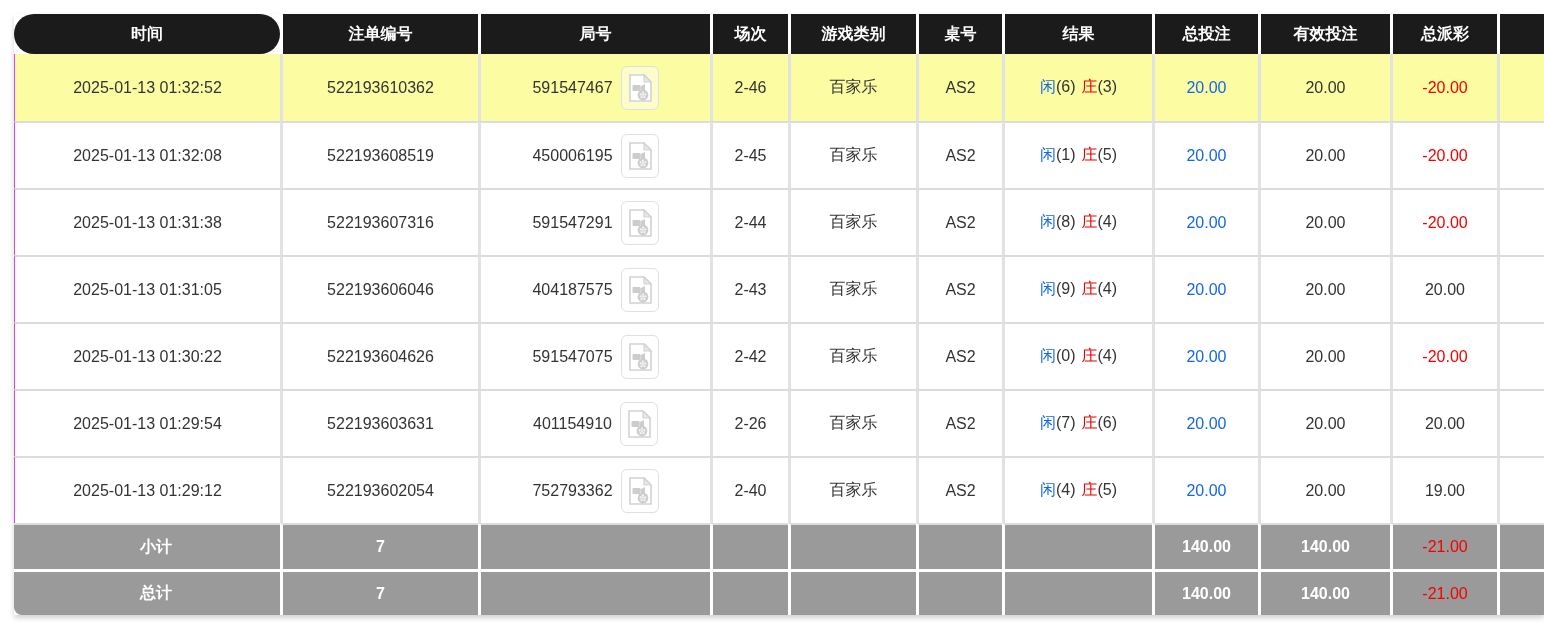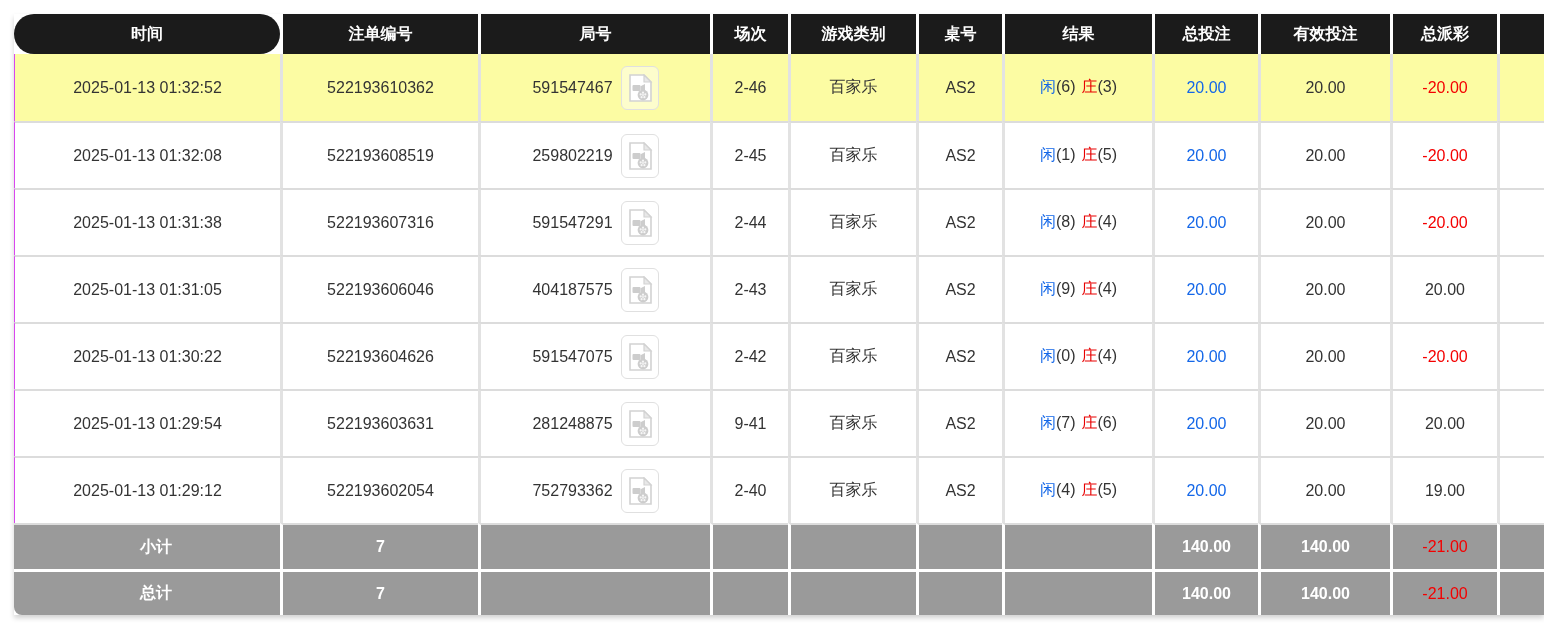--- a/index.html
+++ b/index.html
@@ -153,21 +153,21 @@
     </td>
     <td class="c-totalbet">20.00</td>
     <td class="c-validbet">20.00</td>
     <td class="c-payout neg">-20.00</td>
     <td class="c-extra"></td>
   </tr>
       <tr class="data-row">
     <td class="c-time">2025-01-13 01:32:08</td>
     <td class="c-bet">522193608519</td>
     <td class="c-round">
-      <span class="round-no">259802219</span><button class="video-btn" type="button">
+      <span class="round-no">450006195</span><button class="video-btn" type="button">
             <svg width="26" height="28" viewBox="0 0 26 28" aria-hidden="true">
         <path d="M3 1 h14 l7 7 v19 H3 z" fill="#FFFFFF" stroke="#D2D2D2" stroke-width="1.6"></path>
         <path d="M17 1 l7 7 h-7 z" fill="#E8E8E8" stroke="#D2D2D2" stroke-width="1.2"></path>
         <rect x="5.5" y="11" width="8" height="6" rx="1" fill="#CDCDCD"></rect>
         <path d="M13.5 12.2 l4.5 -2.2 v8 l-4.5 -2.2 z" fill="#CDCDCD"></path>
         <circle cx="16" cy="21" r="5.4" fill="#CDCDCD"></circle>
         <circle cx="16" cy="18.7" r="1.1" fill="#F6F6F6"></circle>
         <circle cx="18.3" cy="20.4" r="1.1" fill="#F6F6F6"></circle>
         <circle cx="17.4" cy="23.2" r="1.1" fill="#F6F6F6"></circle>
         <circle cx="14.6" cy="23.2" r="1.1" fill="#F6F6F6"></circle>
@@ -277,37 +277,37 @@
     </td>
     <td class="c-totalbet">20.00</td>
     <td class="c-validbet">20.00</td>
     <td class="c-payout neg">-20.00</td>
     <td class="c-extra"></td>
   </tr>
       <tr class="data-row">
     <td class="c-time">2025-01-13 01:29:54</td>
     <td class="c-bet">522193603631</td>
     <td class="c-round">
-      <span class="round-no">281248875</span><button class="video-btn" type="button">
-            <svg width="26" height="28" viewBox="0 0 26 28" aria-hidden="true">
-        <path d="M3 1 h14 l7 7 v19 H3 z" fill="#FFFFFF" stroke="#D2D2D2" stroke-width="1.6"></path>
-        <path d="M17 1 l7 7 h-7 z" fill="#E8E8E8" stroke="#D2D2D2" stroke-width="1.2"></path>
-        <rect x="5.5" y="11" width="8" height="6" rx="1" fill="#CDCDCD"></rect>
-        <path d="M13.5 12.2 l4.5 -2.2 v8 l-4.5 -2.2 z" fill="#CDCDCD"></path>
-        <circle cx="16" cy="21" r="5.4" fill="#CDCDCD"></circle>
-        <circle cx="16" cy="18.7" r="1.1" fill="#F6F6F6"></circle>
-        <circle cx="18.3" cy="20.4" r="1.1" fill="#F6F6F6"></circle>
-        <circle cx="17.4" cy="23.2" r="1.1" fill="#F6F6F6"></circle>
-        <circle cx="14.6" cy="23.2" r="1.1" fill="#F6F6F6"></circle>
-        <circle cx="13.7" cy="20.4" r="1.1" fill="#F6F6F6"></circle>
-        <circle cx="16" cy="21" r="0.9" fill="#F6F6F6"></circle>
-      </svg>
-          </button>
-    </td>
-    <td class="c-session">9-41</td>
+      <span class="round-no">401154910</span><button class="video-btn" type="button">
+            <svg width="26" height="28" viewBox="0 0 26 28" aria-hidden="true">
+        <path d="M3 1 h14 l7 7 v19 H3 z" fill="#FFFFFF" stroke="#D2D2D2" stroke-width="1.6"></path>
+        <path d="M17 1 l7 7 h-7 z" fill="#E8E8E8" stroke="#D2D2D2" stroke-width="1.2"></path>
+        <rect x="5.5" y="11" width="8" height="6" rx="1" fill="#CDCDCD"></rect>
+        <path d="M13.5 12.2 l4.5 -2.2 v8 l-4.5 -2.2 z" fill="#CDCDCD"></path>
+        <circle cx="16" cy="21" r="5.4" fill="#CDCDCD"></circle>
+        <circle cx="16" cy="18.7" r="1.1" fill="#F6F6F6"></circle>
+        <circle cx="18.3" cy="20.4" r="1.1" fill="#F6F6F6"></circle>
+        <circle cx="17.4" cy="23.2" r="1.1" fill="#F6F6F6"></circle>
+        <circle cx="14.6" cy="23.2" r="1.1" fill="#F6F6F6"></circle>
+        <circle cx="13.7" cy="20.4" r="1.1" fill="#F6F6F6"></circle>
+        <circle cx="16" cy="21" r="0.9" fill="#F6F6F6"></circle>
+      </svg>
+          </button>
+    </td>
+    <td class="c-session">2-26</td>
     <td class="c-game">百家乐</td>
     <td class="c-table">AS2</td>
     <td class="c-result">
       <span class="res-player">闲</span><span class="res-score">(7)</span><span class="res-banker">庄</span><span class="res-score">(6)</span>
     </td>
     <td class="c-totalbet">20.00</td>
     <td class="c-validbet">20.00</td>
     <td class="c-payout">20.00</td>
     <td class="c-extra"></td>
   </tr>

